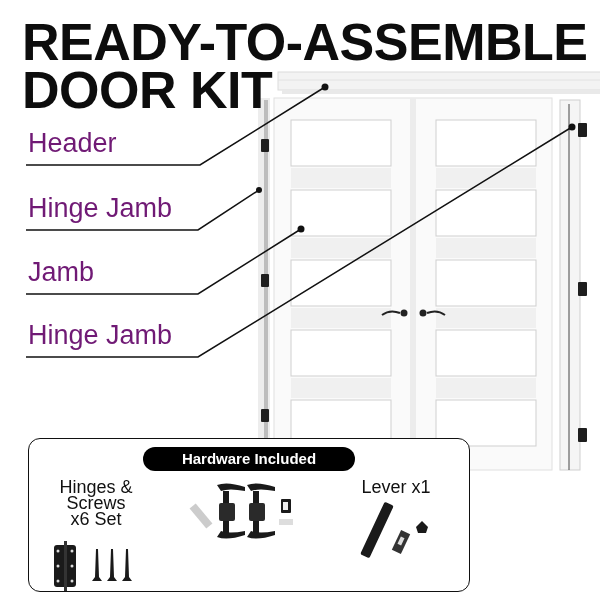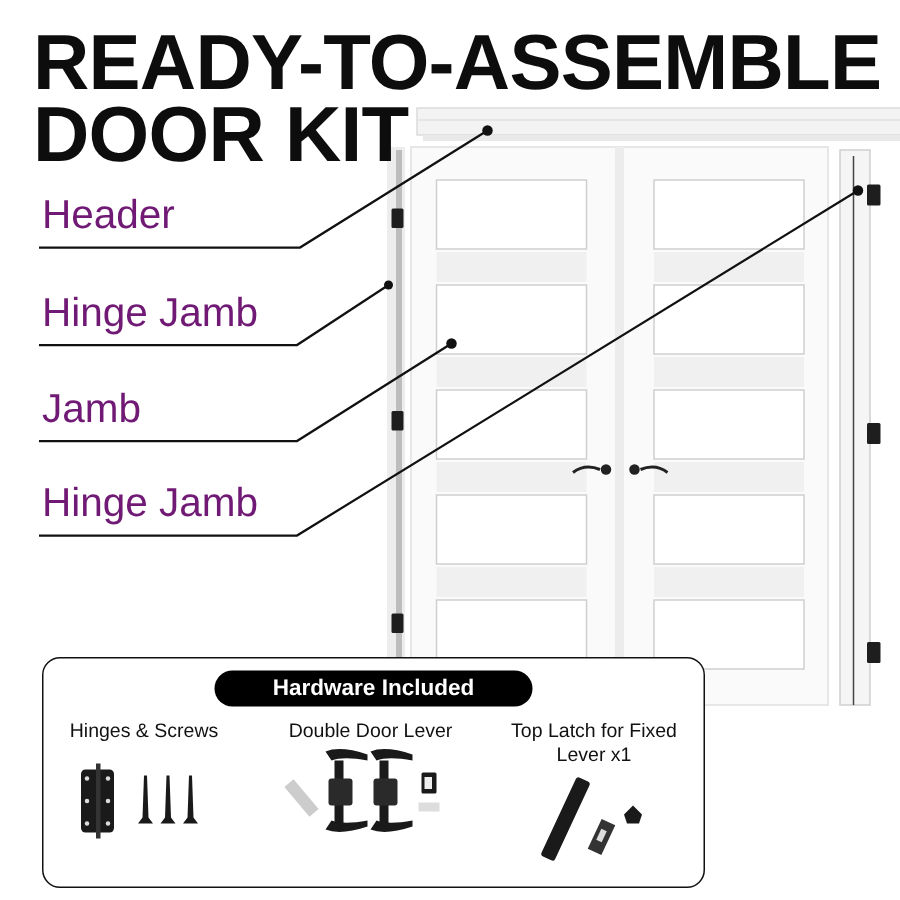--- a/index.html
+++ b/index.html
@@ -2,21 +2,21 @@
 <html><head>
 <meta charset="utf-8">
 <style>
   html, body { margin:0; padding:0; background:#ffffff; }
   body { width:600px; height:600px; position:relative; overflow:hidden; font-family:"Liberation Sans", sans-serif; color:#111; }
   .title { position:absolute; left:22px; top:18px; font-weight:bold; font-size:52px; line-height:48px; letter-spacing:-0.5px; color:#0d0d0d; margin:0; }
   .label { position:absolute; left:28px; font-size:27px; color:#701a75; }
   .scene { position:absolute; left:0; top:0; width:600px; height:600px; }
   .hw-box { position:absolute; left:12px; top:438px; width:440px; height:152px; border:1.5px solid #111; border-radius:12px; background:#fff;margin-left:16px; }
   .hw-pill { position:absolute; left:114px; top:8px; width:212px; height:24px; background:#000; border-radius:12px; color:#fff; font-size:15px; font-weight:bold; text-align:center; line-height:24px; }
-  .hw-item { position:absolute; top:40px; text-align:center; font-size:13px; line-height:16px; color:#111; }
+  .hw-item { position:absolute; top:40px; text-align:center; font-size:18px; line-height:16px; color:#111; }
 </style>
 </head>
 <body>
 
 <svg class="scene" width="600" height="600" viewBox="0 0 600 600">
 
   <g>
     <rect x="278" y="72" width="327" height="18" fill="#f3f3f3" stroke="#dcdcdc" stroke-width="1"></rect>
     <line x1="278" y1="80" x2="605" y2="80" stroke="#e2e2e2"></line>
     <rect x="282" y="90" width="320" height="4" fill="#e9e9e9"></rect>
@@ -99,59 +99,58 @@
 <div class="label" style="top:128px;">Header</div>
 <div class="label" style="top:193px;">Hinge Jamb</div>
 <div class="label" style="top:257px;">Jamb</div>
 <div class="label" style="top:320px;">Hinge Jamb</div>
 
 <div class="hw-box">
   <div class="hw-pill">Hardware Included</div>
 
   <div class="hw-item" style="left:2px; width:130px;">
     <div>Hinges &amp; Screws</div>
+    <div>x6 Set</div>
     <svg width="120" height="60" viewBox="0 0 120 60" style="margin-top:10px;">
       <rect x="18" y="8" width="22" height="42" rx="3" fill="#1a1a1a"></rect>
       <rect x="28" y="4" width="3" height="50" fill="#333"></rect>
       <circle cx="22" cy="14" r="1.5" fill="#ddd"></circle>
         <circle cx="36" cy="14" r="1.5" fill="#ddd"></circle>
       <circle cx="22" cy="29" r="1.5" fill="#ddd"></circle>
         <circle cx="36" cy="29" r="1.5" fill="#ddd"></circle>
       <circle cx="22" cy="44" r="1.5" fill="#ddd"></circle>
         <circle cx="36" cy="44" r="1.5" fill="#ddd"></circle>
       <g fill="#1a1a1a">
         <path d="M60 12 l2 0 l1 28 l3 4 l-10 0 l3 -4 z"></path>
         <path d="M75 12 l2 0 l1 28 l3 4 l-10 0 l3 -4 z"></path>
         <path d="M90 12 l2 0 l1 28 l3 4 l-10 0 l3 -4 z"></path>
       </g>
     </svg>
   </div>
 
   <div class="hw-item" style="left:152px; width:132px;">
-    <div>Double Door Lever</div>
     <svg width="120" height="64" viewBox="0 0 120 64" style="margin-top:2px;">
       <rect x="10" y="22" width="8" height="26" fill="#ccc" transform="rotate(-40 14 35)"></rect>
       <g fill="#1a1a1a">
         <path d="M30 4 q10 -4 28 2 l0 4 q-16 -3 -24 0 z"></path>
         <path d="M60 4 q10 -4 28 2 l0 4 q-16 -3 -24 0 z"></path>
         <rect x="36" y="10" width="6" height="44"></rect>
         <rect x="66" y="10" width="6" height="44"></rect>
         <rect x="32" y="22" width="16" height="18" rx="2" fill="#2a2a2a"></rect>
         <rect x="62" y="22" width="16" height="18" rx="2" fill="#2a2a2a"></rect>
         <path d="M30 56 q10 4 28 -2 l0 -4 q-16 3 -24 0 z"></path>
         <path d="M60 56 q10 4 28 -2 l0 -4 q-16 3 -24 0 z"></path>
         <rect x="94" y="18" width="10" height="14" rx="1"></rect>
       </g>
       <rect x="96" y="21" width="5" height="8" fill="#eee"></rect>
       <rect x="92" y="38" width="14" height="6" fill="#ddd"></rect>
     </svg>
   </div>
 
   <div class="hw-item" style="left:298px; width:138px;">
-    <div>Top Latch for Fixed</div>
     <div>Lever x1</div>
     <svg width="120" height="64" viewBox="0 0 120 64" style="margin-top:2px;">
       <rect x="36" y="4" width="10" height="58" rx="2" fill="#1a1a1a" transform="rotate(25 41 33)"></rect>
       <rect x="60" y="34" width="10" height="22" fill="#333" transform="rotate(25 65 45)"></rect>
       <rect x="63" y="40" width="4" height="8" fill="#ddd" transform="rotate(25 65 44)"></rect>
       <path d="M80 30 l6 -6 l6 6 l-2 6 l-8 0 z" fill="#1a1a1a"></path>
     </svg>
   </div>
 </div>
 

